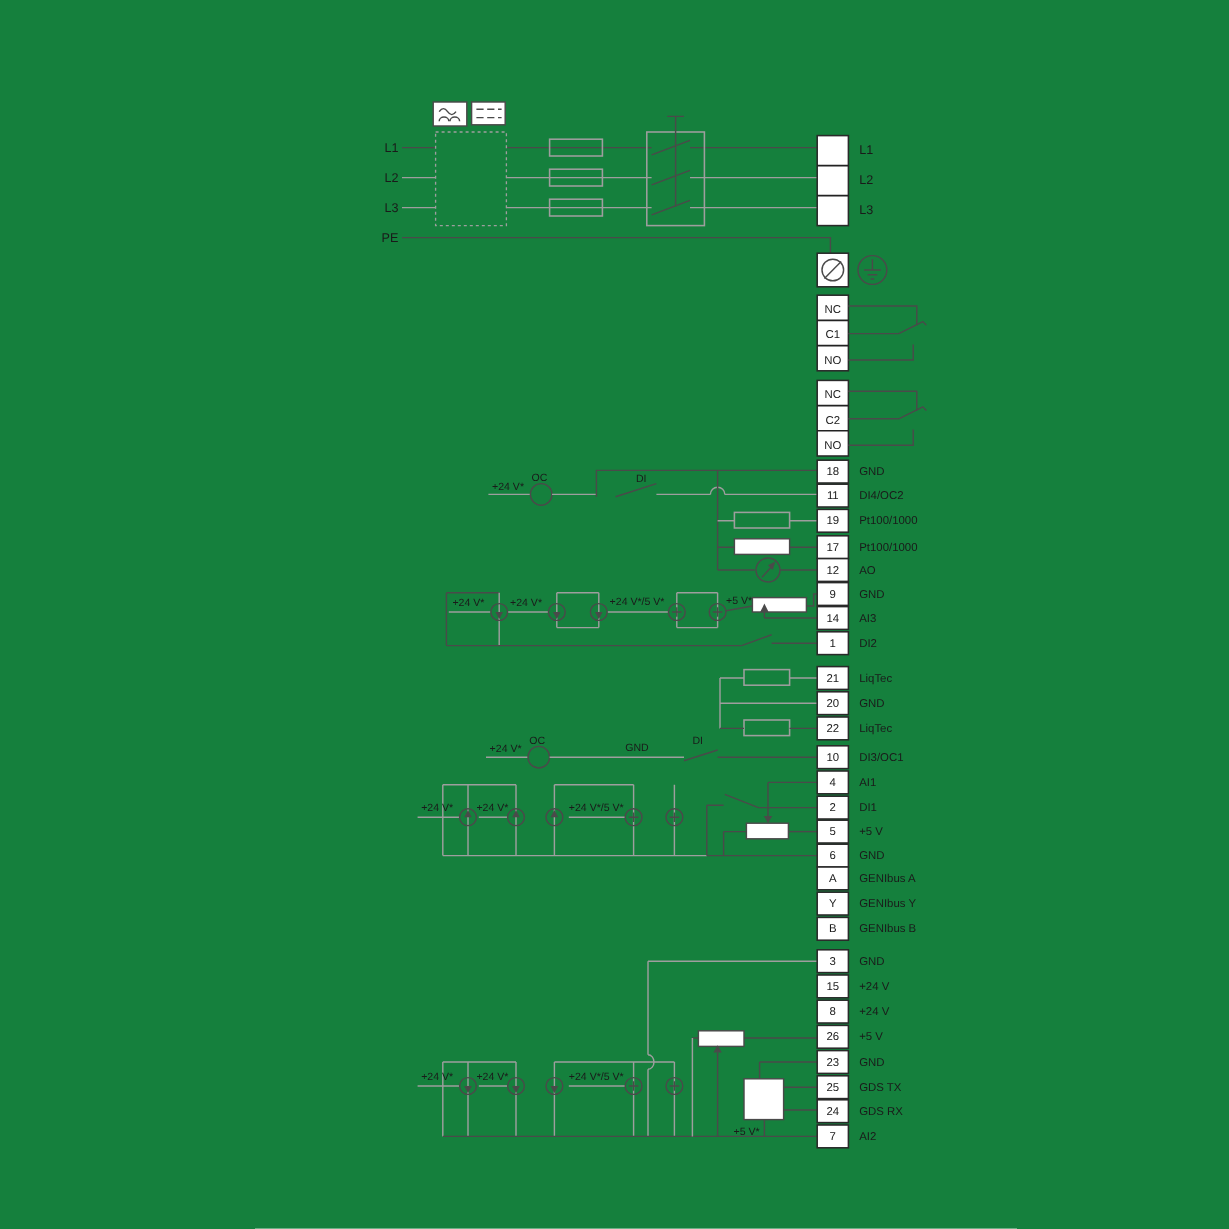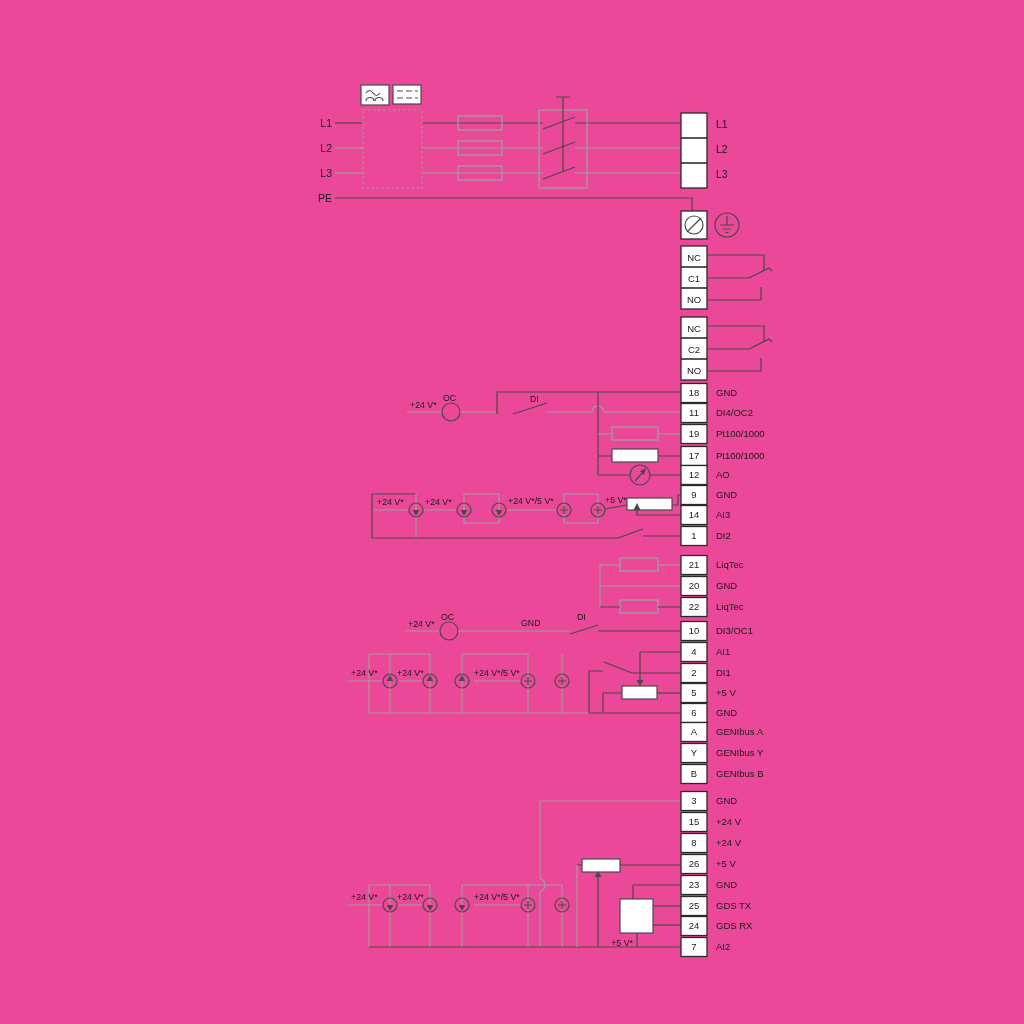--- a/index.html
+++ b/index.html
@@ -1,16 +1,16 @@
 <!DOCTYPE html>
 <html><head>
 <meta charset="utf-8">
 <style>
   html,body{margin:0;padding:0;background:#ffffff;}
-  .stage{position:relative;width:1024px;height:1024px;background:#ec4899;overflow:hidden;}
+  .stage{position:relative;width:1024px;height:1024px;background:#15803d;overflow:hidden;}
   svg{position:absolute;left:0;top:0;}
   .wg{stroke:#9e9e9e;stroke-width:1.2;fill:none;}
   .wd{stroke:#4a4a4a;stroke-width:1.2;fill:none;}
   .wb{stroke:#222222;stroke-width:1.3;fill:none;}
   .boxc{fill:#ffffff;stroke:#2a2a2a;stroke-width:1.3;}
   .boxg{fill:none;stroke:#9e9e9e;stroke-width:1.3;}
   .boxw{fill:#ffffff;stroke:#4a4a4a;stroke-width:1.2;}
   .dash{stroke:#9e9e9e;stroke-width:1.1;fill:none;stroke-dasharray:2.5 2.5;}
   .t1{font:10.5px "Liberation Sans",sans-serif;fill:#1a1a1a;}
   .t2{font:9.5px "Liberation Sans",sans-serif;fill:#1a1a1a;}

